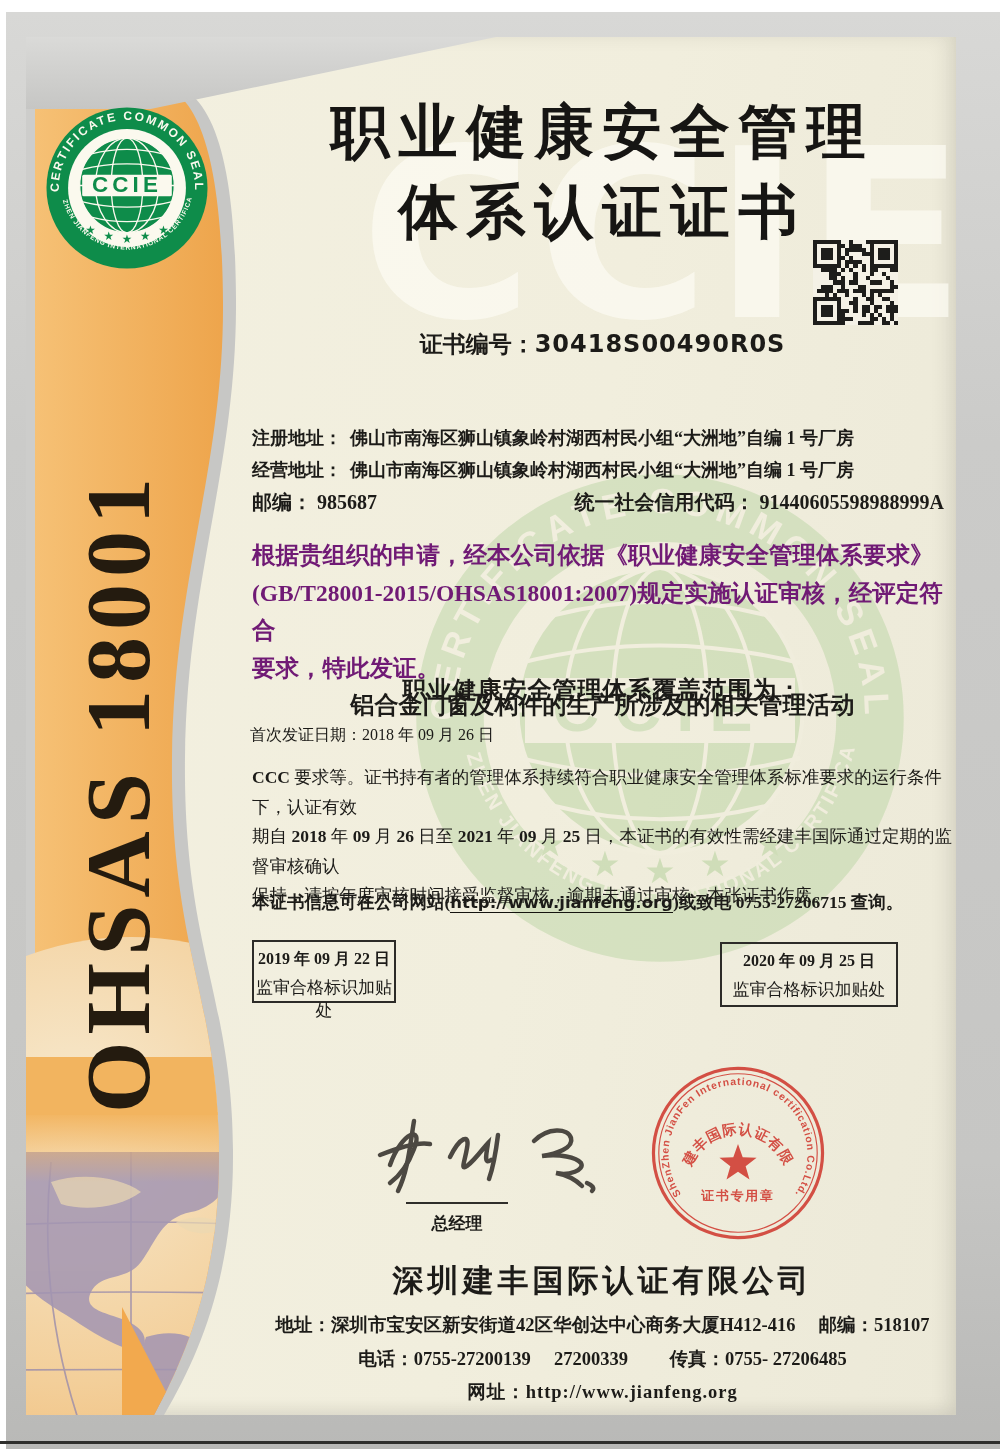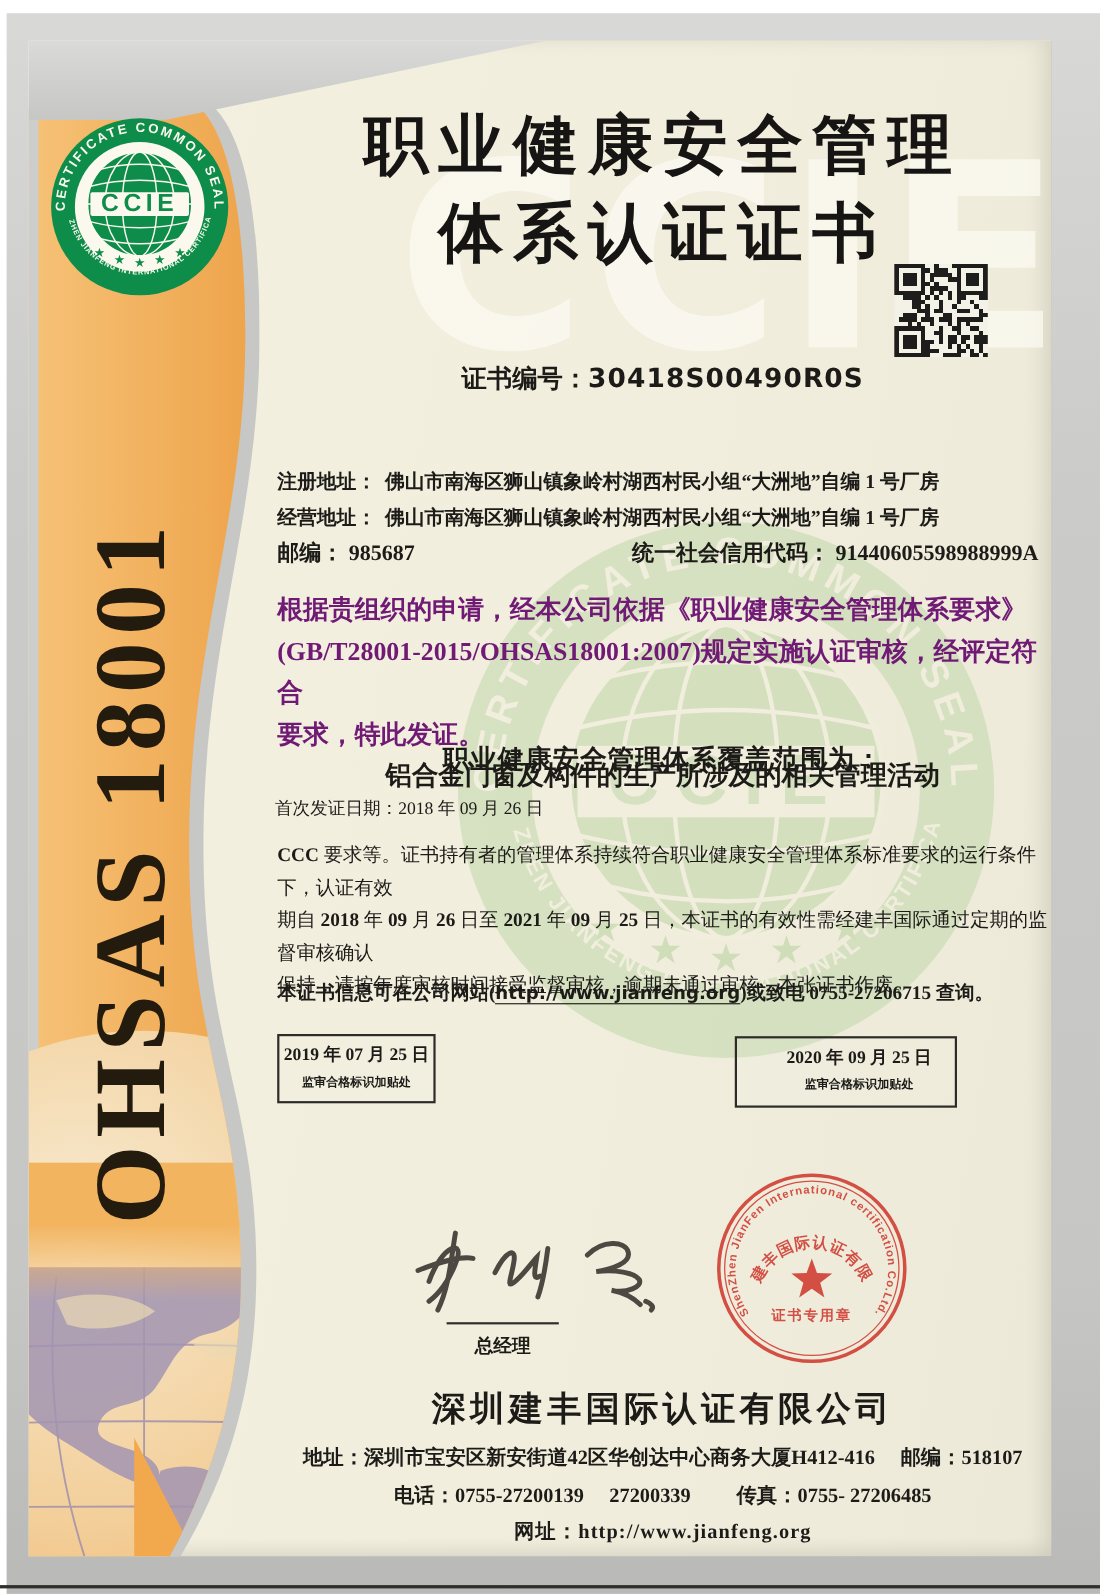--- a/index.html
+++ b/index.html
@@ -42,23 +42,23 @@
          text-align:left;color:#701a75;}
   .scopehead{left:250px;top:646px;width:705px;text-align:center;font-size:24px;font-weight:800;letter-spacing:1px;margin-top:28px;}
   .scopetxt{left:250px;top:689px;width:705px;text-align:center;font-size:24px;font-weight:600;}
   .firstissue{left:250px;top:725px;width:705px;text-align:left;font-size:16px;font-weight:400;}
   .terms{left:252px;top:763px;width:702px;font-size:17.5px;line-height:29.5px;font-weight:550;}
   .q1{left:252px;top:890px;width:702px;font-size:17.5px;font-weight:700;}
   .q2{left:252px;top:921px;width:702px;font-size:17.5px;font-weight:700;}
   .u{border-bottom:1.6px solid #15140f;font-family:"DejaVu Sans","Liberation Sans",sans-serif;font-size:16.5px;}
   .databox{border:2px solid #2c2b28;text-align:center;padding-top:7px;background:rgba(255,255,255,.06);}
   .databox .d{font-size:16px;font-weight:800;}
-  .databox .l{font-size:11px;font-weight:700;margin-top:6px;}
+  .databox .l{font-size:17px;font-weight:400;margin-top:6px;}
   .box1{left:252px;top:940px;width:140px;height:52px;}
-  .box2{left:668px;top:942px;width:174px;height:54px;padding-left:24px;}
+  .box2{left:720px;top:942px;width:174px;height:54px;}
   .signature{position:absolute;left:368px;top:1105px;width:250px;height:100px;z-index:6;}
   .sigline{left:406px;top:1202px;width:102px;border-top:2.5px solid #2f2e2a;height:0;}
   .sigtitle{left:406px;top:1212px;width:102px;text-align:center;font-size:17px;font-weight:650;}
   .seal{position:absolute;left:649px;top:1064px;width:178px;height:178px;z-index:7;opacity:.88;}
   .issuer{left:250px;top:1260px;width:705px;text-align:center;font-size:31px;font-weight:900;letter-spacing:4px;}
   .foot{width:705px;left:250px;text-align:center;font-size:18.5px;font-weight:750;}
   .f1{top:1312px;} .f2{top:1346px;} .f3{top:1379px;letter-spacing:1px;}
   .qr{position:absolute;left:813px;top:240px;width:85px;height:85px;z-index:6;}
   svg text{font-family:"Liberation Sans","DejaVu Sans",sans-serif;}
 </style>
@@ -481,21 +481,21 @@
     <div>CCC 要求等。证书持有者的管理体系持续符合职业健康安全管理体系标准要求的运行条件下，认证有效</div>
     <div>期自 2018 年 09 月 26 日至 2021 年 09 月 25 日，本证书的有效性需经建丰国际通过定期的监督审核确认</div>
     <div>保持，请按年度审核时间接受监督审核，逾期未通过审核，本张证书作废。</div>
   </div>
 
   <div class="blk q1">
     <span>本证书信息可在公司网站(</span><span class="u">http://www.jianfeng.org</span><span>)或致电 0755-27206715 查询。</span>
   </div>
 
   <div class="blk databox box1">
-    <div class="d">2019 年 07 月 25 日</div>
+    <div class="d">2019 年 09 月 22 日</div>
     <div class="l">监审合格标识加贴处</div>
   </div>
   <div class="blk databox box2">
     <div class="d">2020 年 09 月 25 日</div>
     <div class="l">监审合格标识加贴处</div>
   </div>
 
   <svg class="signature" viewBox="0 0 250 100">
     <g fill="none" stroke="#3f3b35" stroke-width="4.5" stroke-linecap="round" opacity=".92">
       <path d="M22 60 C34 26 56 20 46 44 C40 60 30 72 22 78"></path>

